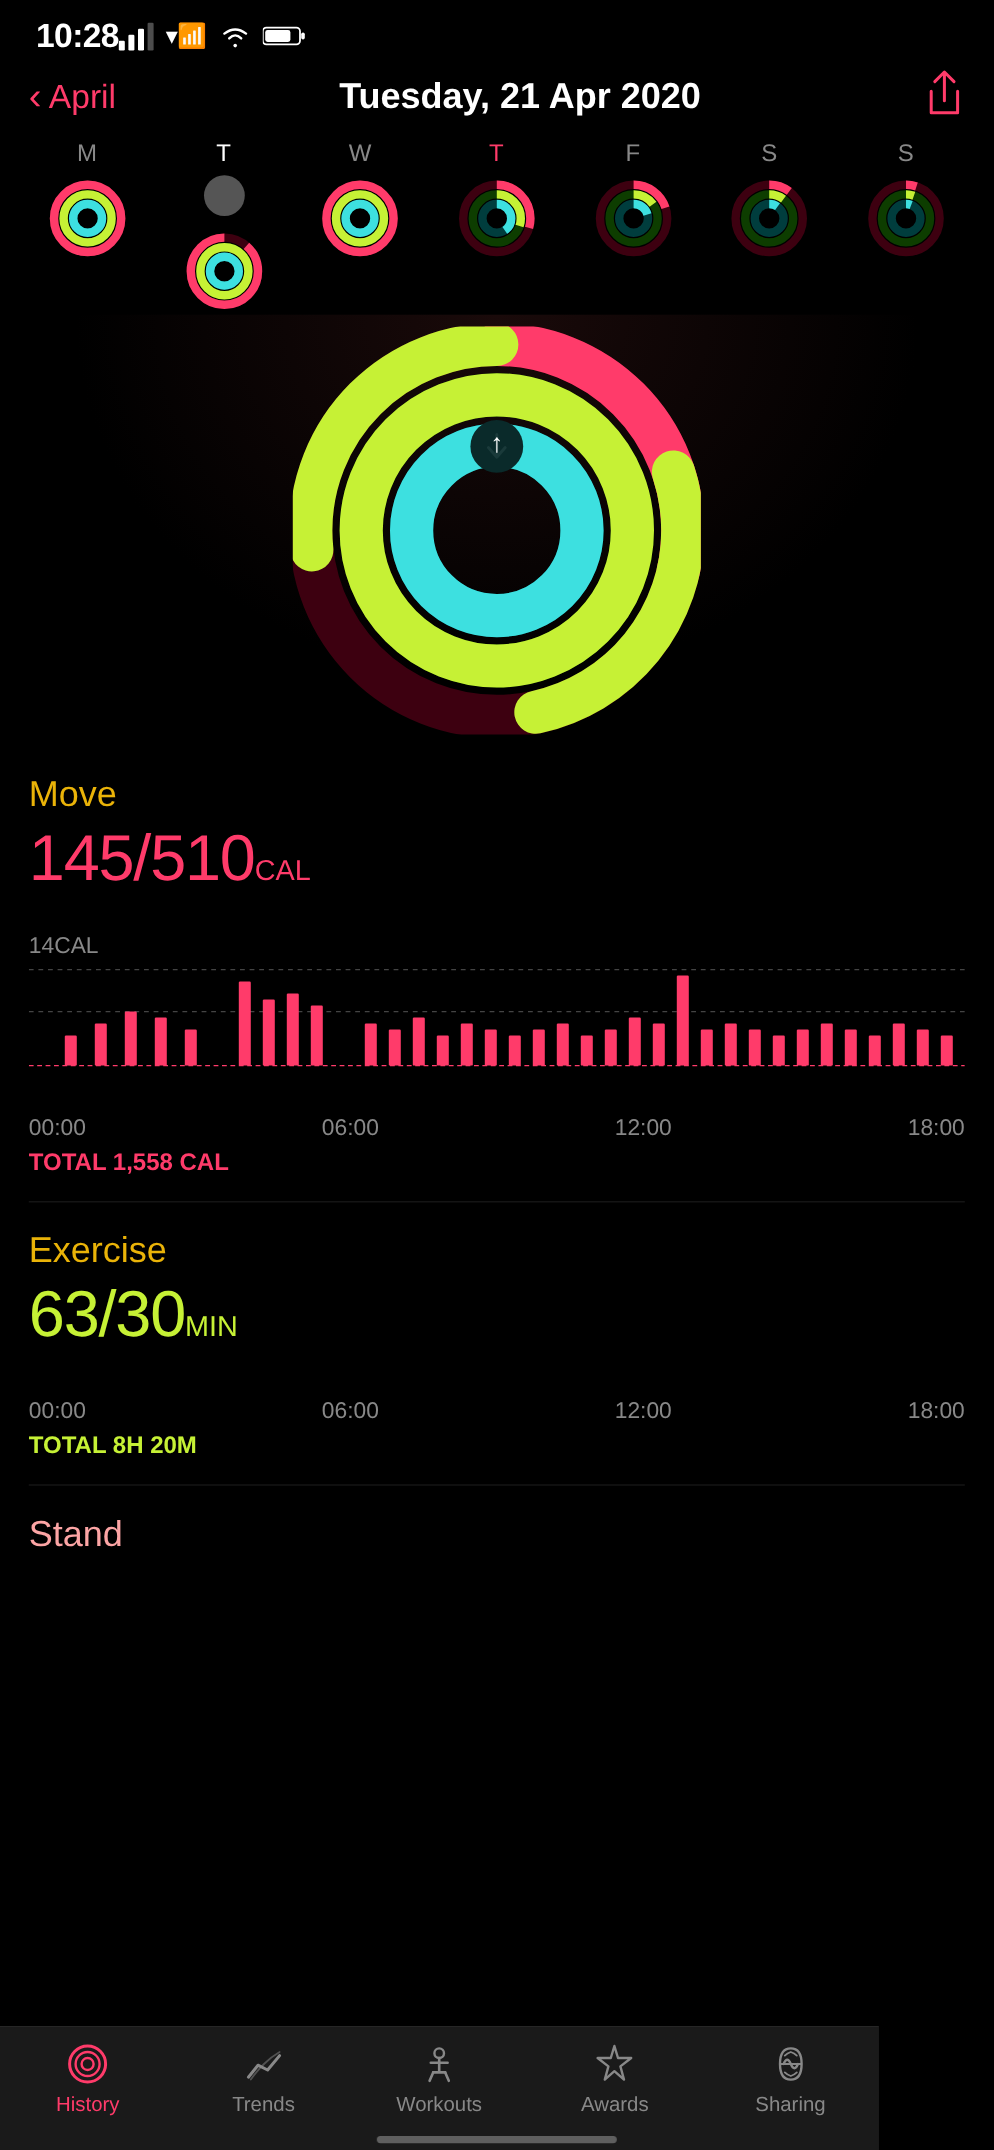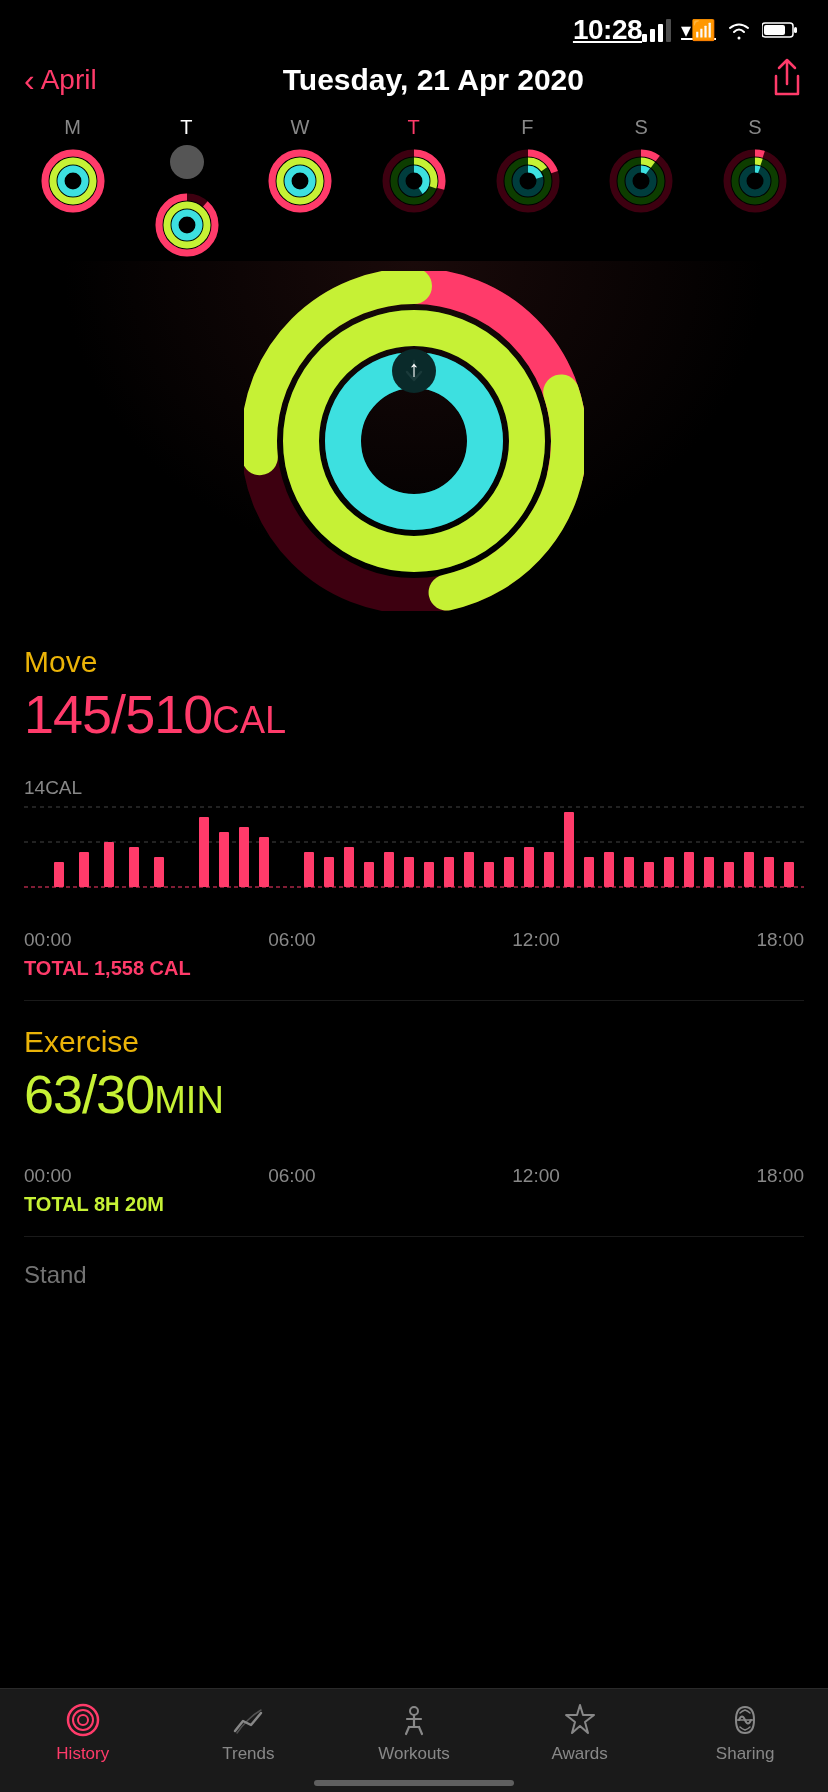--- a/index.html
+++ b/index.html
@@ -9,25 +9,24 @@
       min-height: 1792px;
       background: #000;
       font-family: -apple-system, 'Helvetica Neue', Arial, sans-serif;
       color: #fff;
       overflow-x: hidden;
     }
 
     
     .status-bar {
       display: flex;
-      justify-content: flex-end;
+      justify-content: flex-start;
       align-items: center;
       padding: 14px 30px 8px;
       height: 54px;
-      text-decoration: underline;
     }
     .status-time {
       font-size: 28px;
       font-weight: 600;
       letter-spacing: -0.5px;
     }
     .status-icons {
       display: flex;
       align-items: center;
       gap: 10px;
@@ -135,21 +134,21 @@
       color: #eab308;
       margin-bottom: 4px;
     }
     .stat-value {
       font-size: 54px;
       font-weight: 200;
       margin-bottom: 16px;
       letter-spacing: -1px;
     }
     .stat-value .unit {
-      font-size: 38px;
+      font-size: 24px;
       font-weight: 300;
       letter-spacing: 0;
     }
     .move-color { color: #ff3b6a; }
     .exercise-color { color: #c6f135; }
 
     
     .chart-container {
       position: relative;
       width: 100%;
@@ -185,30 +184,30 @@
       font-weight: 700;
       margin-top: 6px;
       margin-bottom: 4px;
     }
 
     
     .stand-partial {
       padding: 24px 0 8px;
     }
     .stand-partial .stat-label {
-      font-size: 24px;
-      color: #737373;
+      font-size: 30px;
+      color: #fca5a5;
     }
 
     
     .tab-bar {
       position: fixed;
       bottom: 0;
       left: 0;
-      width: 828px;
+      width: 732px;
       background: #1a1a1a;
       border-top: 1px solid #2a2a2a;
       display: flex;
       justify-content: space-around;
       align-items: center;
       padding: 12px 0 28px;
     }
     .tab-item {
       display: flex;
       flex-direction: column;

